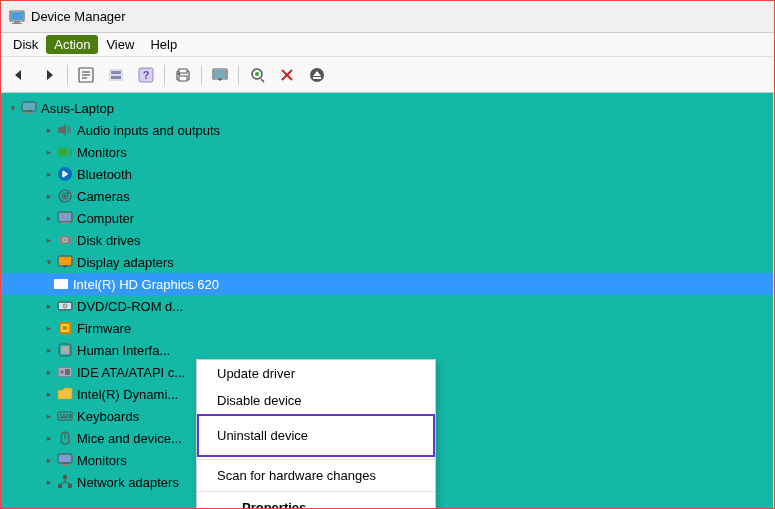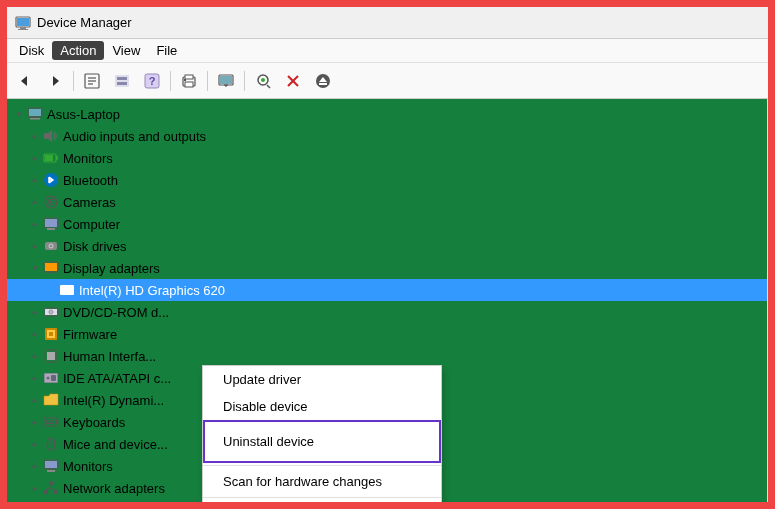--- a/index.html
+++ b/index.html
@@ -8,21 +8,21 @@
       font-size: 13px;
       background: #f0f0f0;
       width: 775px;
       height: 509px;
       overflow: hidden;
     }
     .window {
       width: 775px;
       height: 509px;
       background: #f9f9f9;
-      border: 7px solid #ef4444;
+      border: 1px solid #ef4444;
       display: flex;
       flex-direction: column;
     }
     .title-bar {
       background: #f0f0f0;
       padding: 6px 8px;
       display: flex;
       align-items: center;
       gap: 6px;
       border-bottom: 1px solid #ccc;
@@ -46,21 +46,21 @@
       border-bottom: 1px solid #e0e0e0;
     }
     .menu-item {
       padding: 2px 8px;
       cursor: pointer;
       font-size: 13px;
       color: #000;
       border-radius: 3px;
     }
     .menu-item.active {
-      background: #404040;
+      background: #4d7c0f;
       color: #fff;
     }
     .toolbar {
       background: #f9f9f9;
       display: flex;
       align-items: center;
       height: 36px;
       padding: 2px 4px;
       border-bottom: 1px solid #ccc;
       gap: 2px;
@@ -86,21 +86,21 @@
       display: flex;
       flex: 1;
       overflow: hidden;
       position: relative;
     }
     .tree-panel {
       flex: 1;
       overflow-y: auto;
       overflow-x: hidden;
       padding: 4px 0;
-      background: #15803d;
+      background: #14b8a6;
       border-right: 1px solid #e0e0e0;
     }
     .tree-item {
       display: flex;
       align-items: center;
       height: 22px;
       padding-right: 4px;
       cursor: pointer;
       white-space: nowrap;
       color: #000;
@@ -134,21 +134,21 @@
       justify-content: center;
       flex-shrink: 0;
     }
     .item-label {
       font-size: 13px;
       overflow: hidden;
       text-overflow: ellipsis;
     }
     
     .indent-0 { padding-left: 4px; }
-    .indent-1 { padding-left: 20px; }
+    .indent-1 { padding-left: 20px; margin-left: 20px; }
     .indent-2 { padding-left: 36px; }
 
     
     .context-menu {
       position: absolute;
       background: #fff;
       border: 1px solid #ccc;
       box-shadow: 2px 4px 8px rgba(0,0,0,0.2);
       width: 240px;
       z-index: 100;
@@ -194,21 +194,21 @@
         <rect x="3" y="14" width="10" height="1" fill="#888"></rect>
       </svg>
     </div>
     <span class="title-bar-text">Device Manager</span>
   </div>
 
   <div class="menu-bar">
     <div class="menu-item">Disk</div>
     <div class="menu-item active">Action</div>
     <div class="menu-item">View</div>
-    <div class="menu-item">File</div>
+    <div class="menu-item">Help</div>
   </div>
 
   <div class="toolbar">
     <div class="toolbar-btn">
       <svg width="16" height="16" viewBox="0 0 16 16">
           <polygon points="10,3 4,8 10,13" fill="#333"></polygon>
         </svg>
     </div>
     <div class="toolbar-btn">
       <svg width="16" height="16" viewBox="0 0 16 16">

